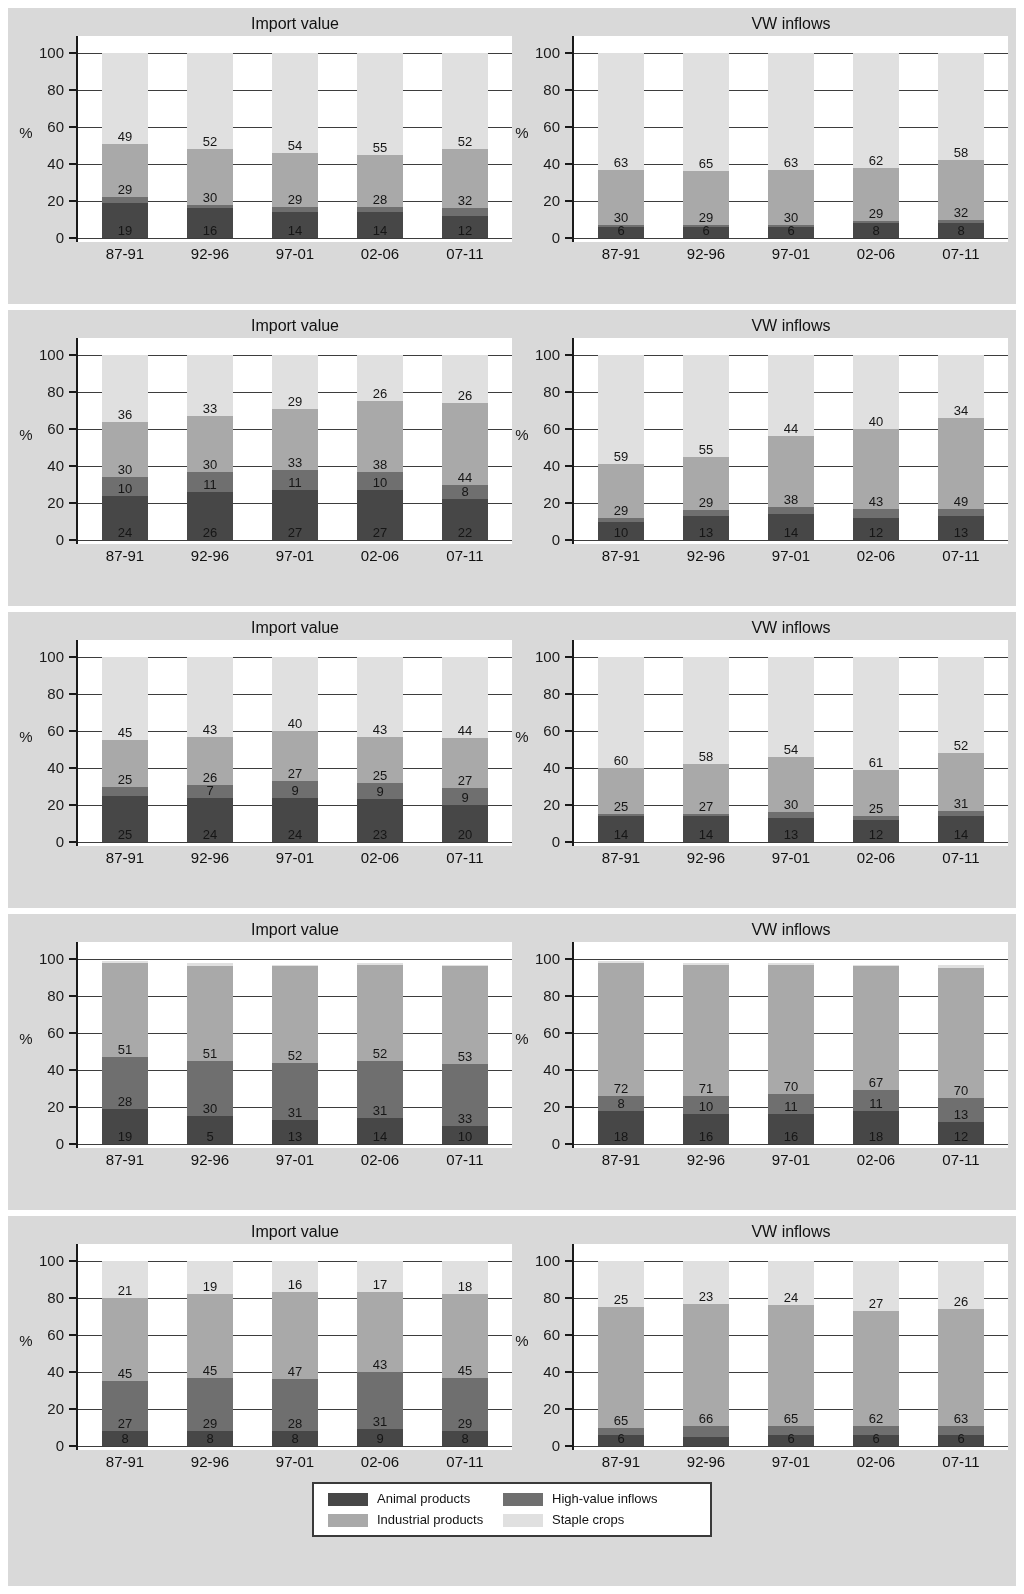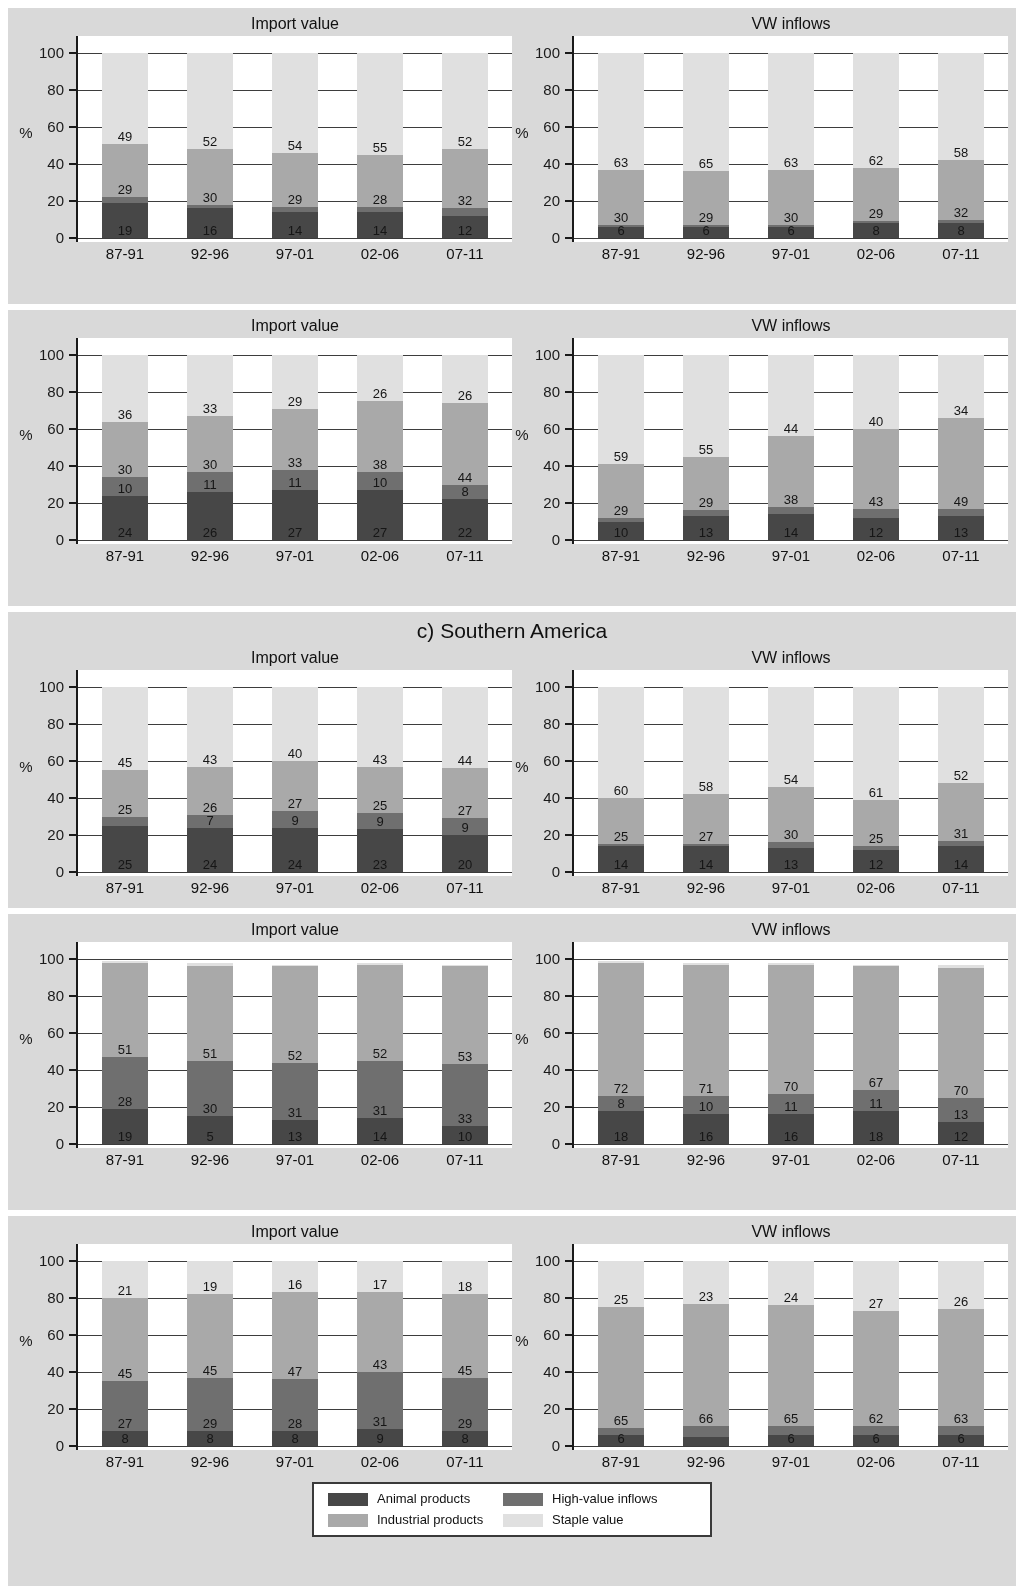--- a/index.html
+++ b/index.html
@@ -372,21 +372,20 @@
             <span>87-91</span>
             <span>92-96</span>
             <span>97-01</span>
             <span>02-06</span>
             <span>07-11</span>
           </div>
         </div>
       </div>
     </div>
     <div class="panel">
-      <div class="panel-title">c) Southern America</div>
       <div class="charts">
         <div class="chart">
           <div class="chart-title">Import value</div>
           <div class="chart-body">
             <div class="pct-label" style="top: 87.55px;">%</div>
             <div class="yaxis">
               <div class="ytick-label" style="top: 8px;">100</div>
               <div class="ytick-mark" style="top: 16px;"></div>
               <div class="ytick-label" style="top: 45px;">80</div>
               <div class="ytick-mark" style="top: 53px;"></div>
@@ -898,17 +897,17 @@
         <div class="legend-item">
           <span class="legend-swatch" style="background: rgb(111, 111, 111);"></span>
           <span class="legend-label">High-value inflows</span>
         </div>
         <div class="legend-item">
           <span class="legend-swatch" style="background: rgb(169, 169, 169);"></span>
           <span class="legend-label">Industrial products</span>
         </div>
         <div class="legend-item">
           <span class="legend-swatch" style="background: rgb(224, 224, 224);"></span>
-          <span class="legend-label">Staple value</span>
+          <span class="legend-label">Staple crops</span>
         </div>
       </div>
     </div>
   </div>
 
 </body></html>

